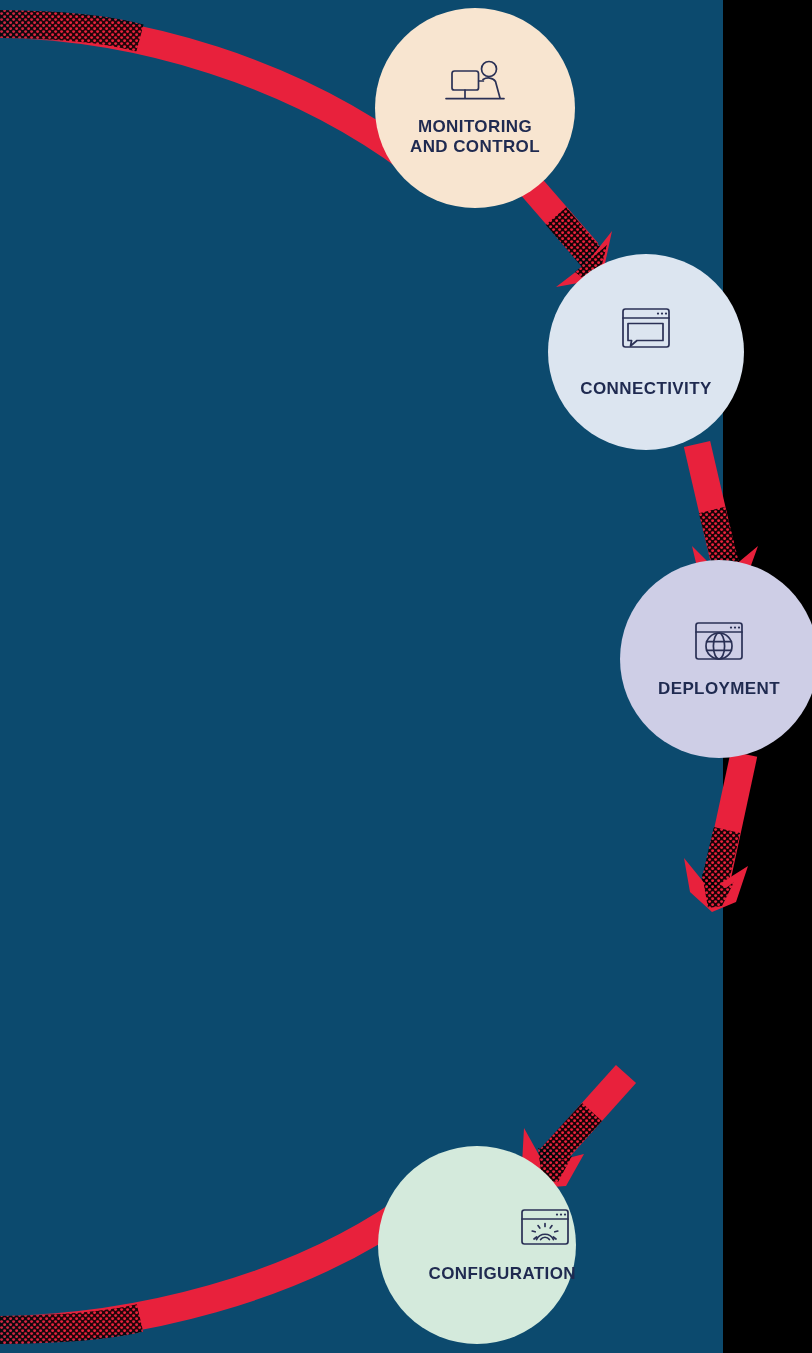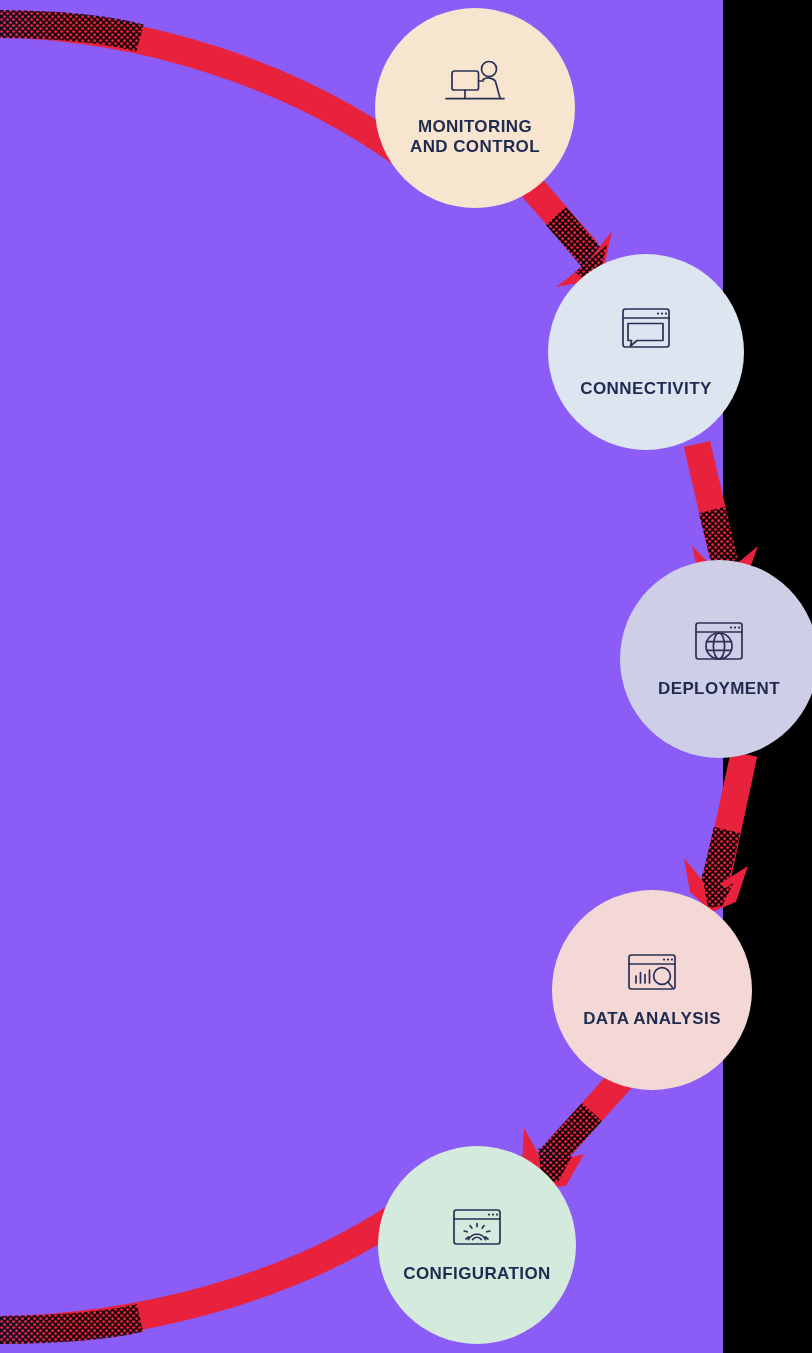--- a/index.html
+++ b/index.html
@@ -10,21 +10,21 @@
   body {
     width: 812px;
     height: 1353px;
     overflow: hidden;
     font-family: "Liberation Sans", sans-serif;
   }
   #stage {
     position: relative;
     width: 723px;
     height: 1353px;
-    background: #8b5cf6;
+    background: #0c4a6e;
     text-decoration: underline;
   }
   #flow-svg {
     position: absolute;
     left: 0;
     top: 0;
     width: 812px;
     height: 1353px;
   }
   .node {
@@ -65,20 +65,21 @@
   }
   #node-deployment .node-label { font-size: 17px; margin-top: 12px; }
   #node-data-analysis {
     left: 552px; top: 890px; width: 200px; height: 200px;
     background: #F3D8D6;
   }
   #node-data-analysis .node-label { font-size: 17px; margin-top: 12px; }
   #node-configuration {
     left: 378px; top: 1146px; width: 198px; height: 198px;
     background: #D4EADC;
+    align-items: flex-end;
   }
   #node-configuration .node-label { font-size: 17px; margin-top: 12px; }
 </style>
 </head>
 <body>
 
 <div id="stage">
 
   <svg id="flow-svg" viewBox="0 0 812 1353">
     <defs>
@@ -177,38 +178,20 @@
         <circle cx="51" cy="8.6" r="1.1" fill="#2A3055" stroke="none"></circle>
         <circle cx="31" cy="27" r="13"></circle>
         <ellipse cx="31" cy="27" rx="5.6" ry="13"></ellipse>
         <path d="M18.6 22.6 L43.4 22.6"></path>
         <path d="M18.6 31.4 L43.4 31.4"></path>
       </svg>
     </span>
     <span class="node-label">DEPLOYMENT</span>
   </div>
 
-  <div class="node" id="node-data-analysis">
-    <span class="node-icon">
-      <svg width="62" height="46" viewBox="0 0 62 46" fill="none" stroke="#2A3055" stroke-width="1.7" stroke-linecap="round" stroke-linejoin="round">
-        <rect x="8" y="4" width="46" height="34" rx="2.4"></rect>
-        <path d="M8 13 L54 13"></path>
-        <circle cx="43" cy="8.6" r="1.1" fill="#2A3055" stroke="none"></circle>
-        <circle cx="47" cy="8.6" r="1.1" fill="#2A3055" stroke="none"></circle>
-        <circle cx="51" cy="8.6" r="1.1" fill="#2A3055" stroke="none"></circle>
-        <path d="M15 32 L15 25"></path>
-        <path d="M19.5 32 L19.5 21.5"></path>
-        <path d="M24 32 L24 23.5"></path>
-        <path d="M28.5 32 L28.5 19"></path>
-        <circle cx="41" cy="25" r="8.4"></circle>
-        <path d="M47 31 L51.5 36.5"></path>
-      </svg>
-    </span>
-    <span class="node-label">DATA ANALYSIS</span>
-  </div>
 
   <div class="node" id="node-configuration">
     <span class="node-icon">
       <svg width="62" height="46" viewBox="0 0 62 46" fill="none" stroke="#2A3055" stroke-width="1.7" stroke-linecap="round" stroke-linejoin="round">
         <rect x="8" y="4" width="46" height="34" rx="2.4"></rect>
         <path d="M8 13 L54 13"></path>
         <circle cx="43" cy="8.6" r="1.1" fill="#2A3055" stroke="none"></circle>
         <circle cx="47" cy="8.6" r="1.1" fill="#2A3055" stroke="none"></circle>
         <circle cx="51" cy="8.6" r="1.1" fill="#2A3055" stroke="none"></circle>
         <path d="M31 17.5 L31 20.5 M38 19.6 L36.2 22 M43.8 25 L40.8 25.8

